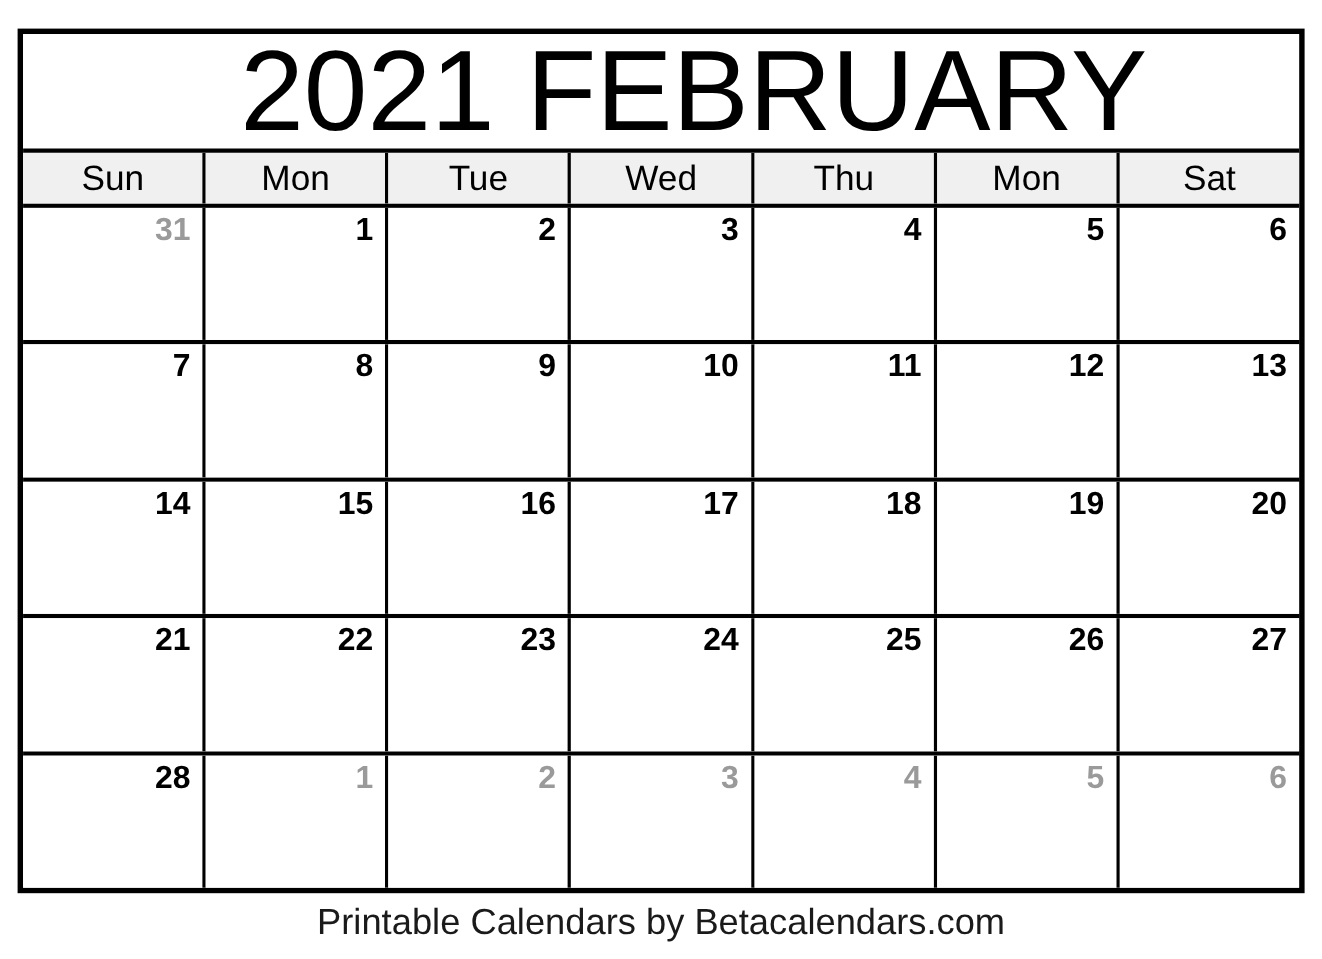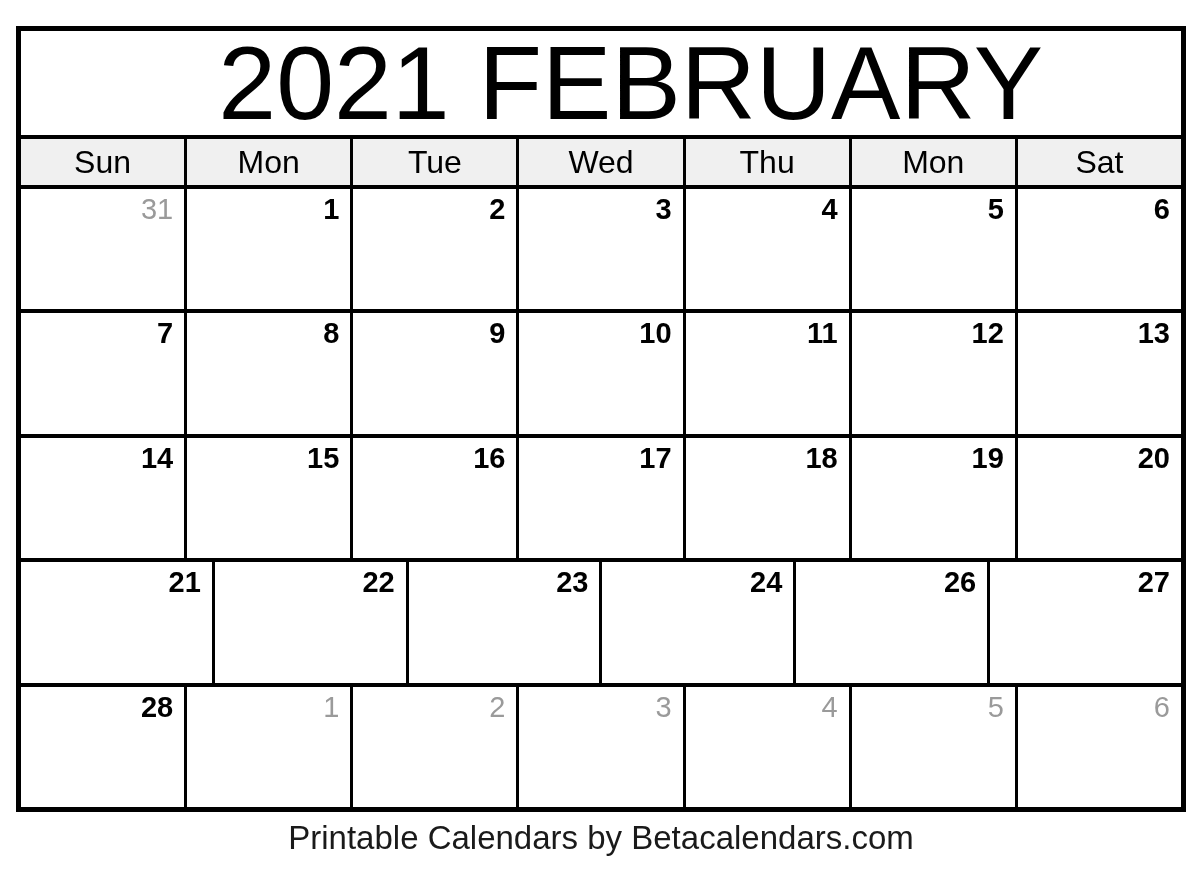--- a/index.html
+++ b/index.html
@@ -99,21 +99,21 @@
   .day-cell:last-child { border-right: none; }
 
   .day-num {
     display: inline-block;
     font-size: 29px;
     font-weight: bold;
     color: #000000;
     line-height: 34px;
   }
   .day-cell.other .day-num {
-    font-weight: normal;
+    font-weight: bold;
     color: #9a9a9a;
   }
 
   
   #footer {
     position: absolute;
     left: 0;
     top: 822px;
     width: 1202px;
     text-align: center;
@@ -170,20 +170,21 @@
           <div class="day-cell"><span class="day-num">17</span></div>
           <div class="day-cell"><span class="day-num">18</span></div>
           <div class="day-cell"><span class="day-num">19</span></div>
           <div class="day-cell"><span class="day-num">20</span></div>
         </div>
         <div class="week-row">
           <div class="day-cell"><span class="day-num">21</span></div>
           <div class="day-cell"><span class="day-num">22</span></div>
           <div class="day-cell"><span class="day-num">23</span></div>
           <div class="day-cell"><span class="day-num">24</span></div>
+          <div class="day-cell"><span class="day-num">25</span></div>
           <div class="day-cell"><span class="day-num">26</span></div>
           <div class="day-cell"><span class="day-num">27</span></div>
         </div>
         <div class="week-row">
           <div class="day-cell"><span class="day-num">28</span></div>
           <div class="day-cell other"><span class="day-num">1</span></div>
           <div class="day-cell other"><span class="day-num">2</span></div>
           <div class="day-cell other"><span class="day-num">3</span></div>
           <div class="day-cell other"><span class="day-num">4</span></div>
           <div class="day-cell other"><span class="day-num">5</span></div>

